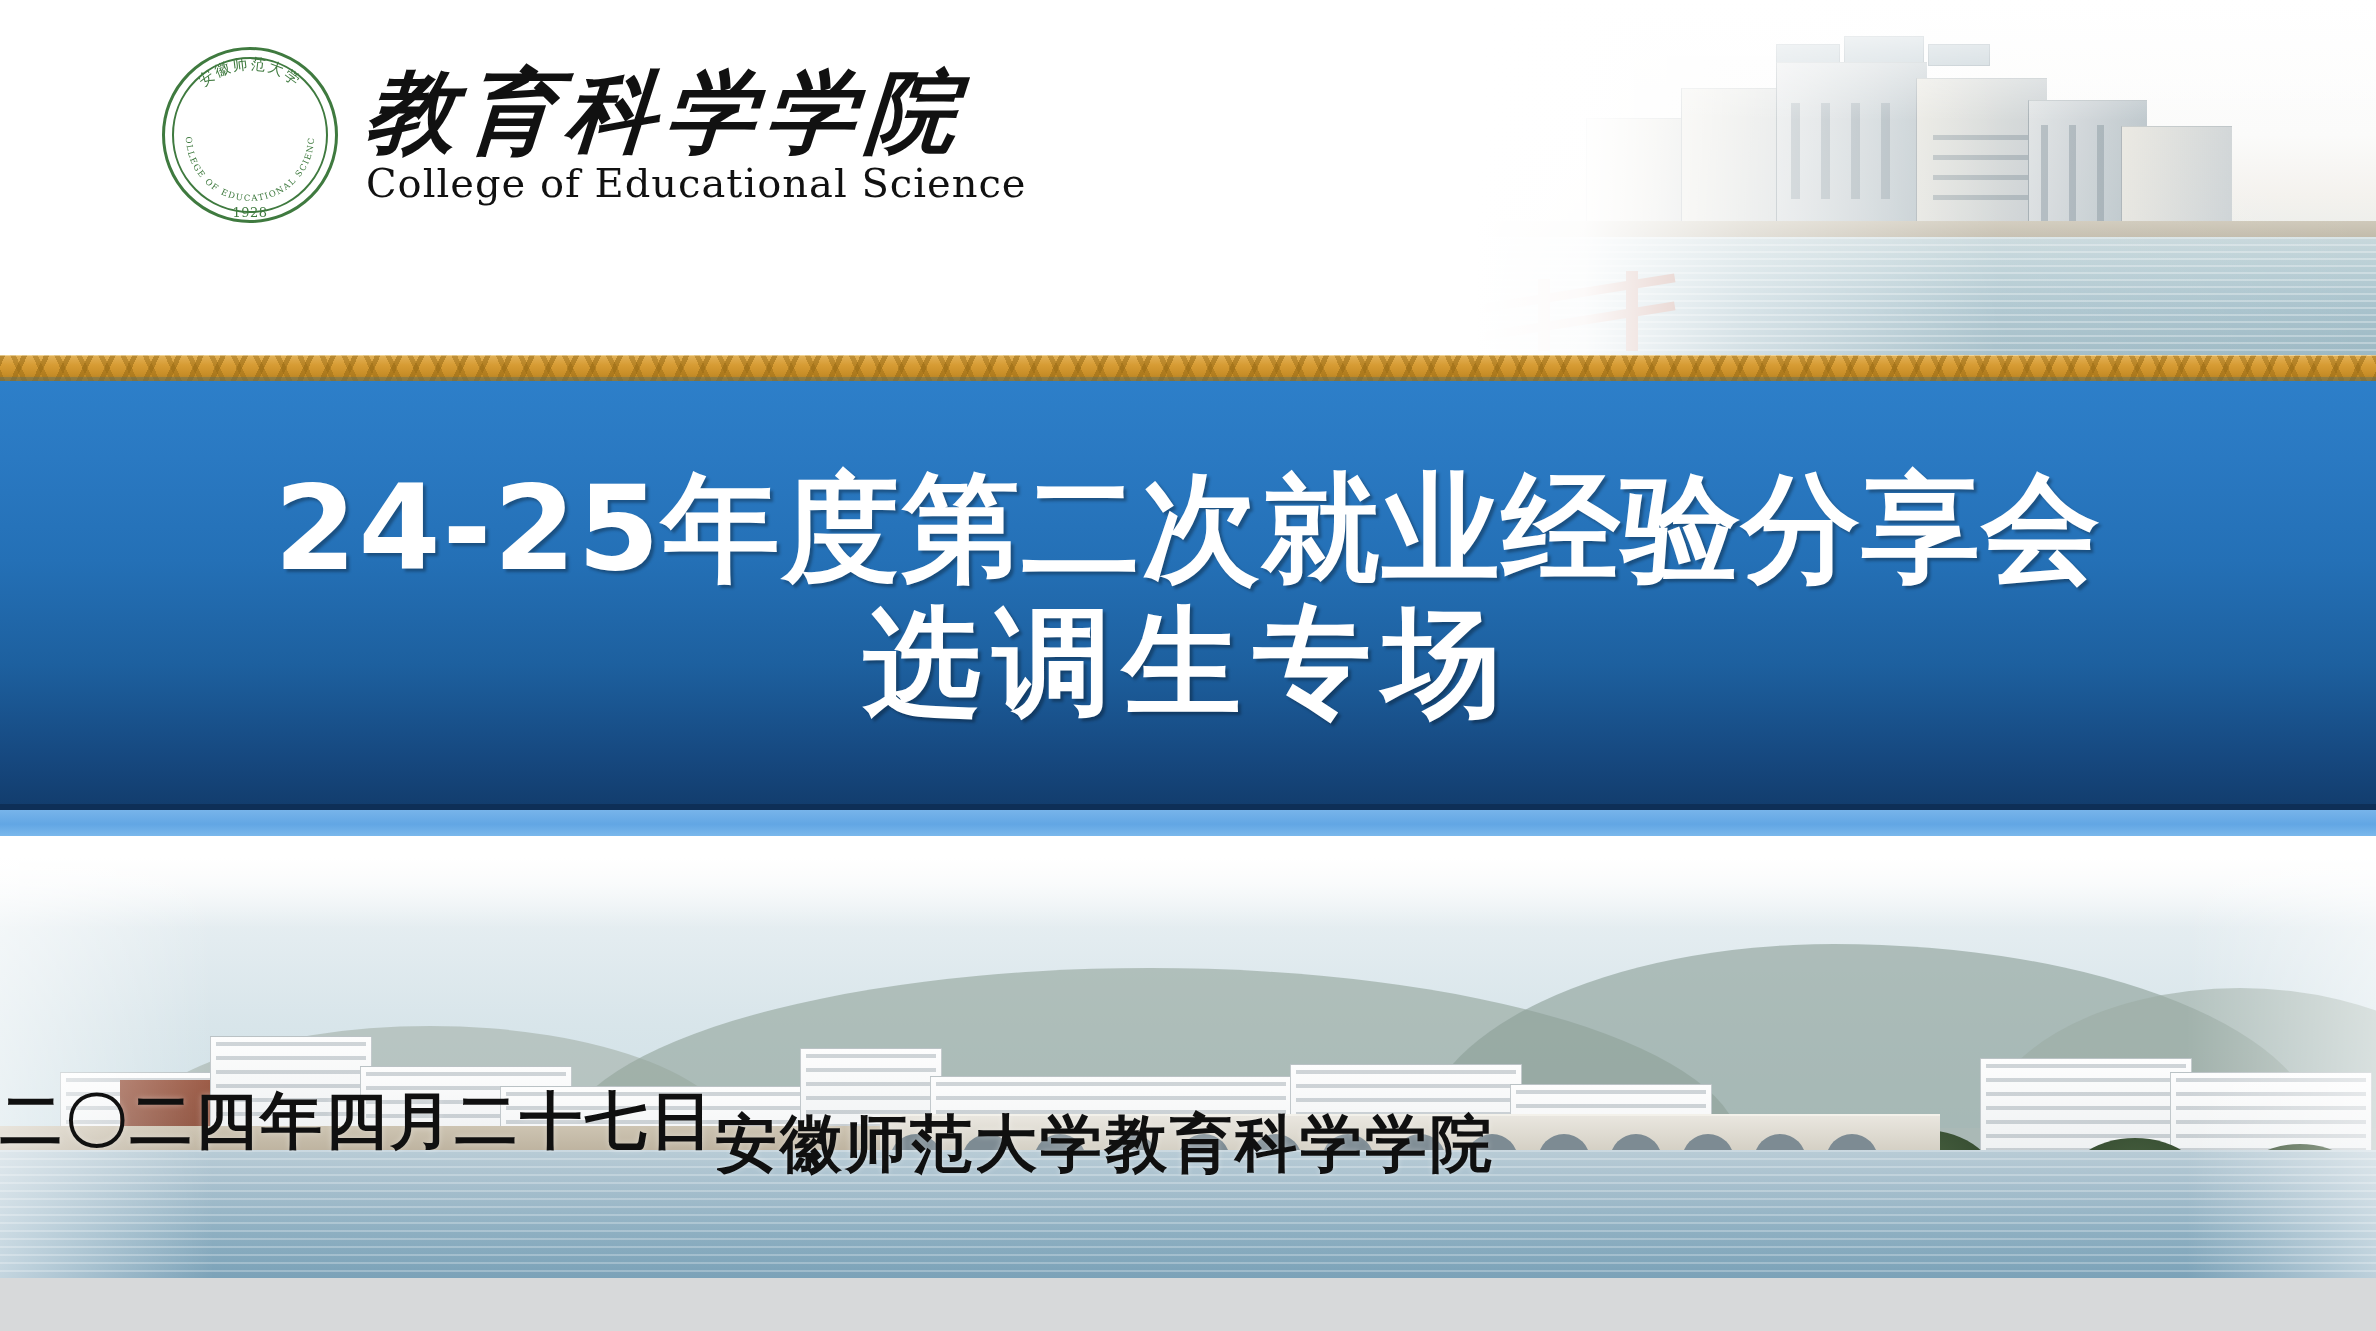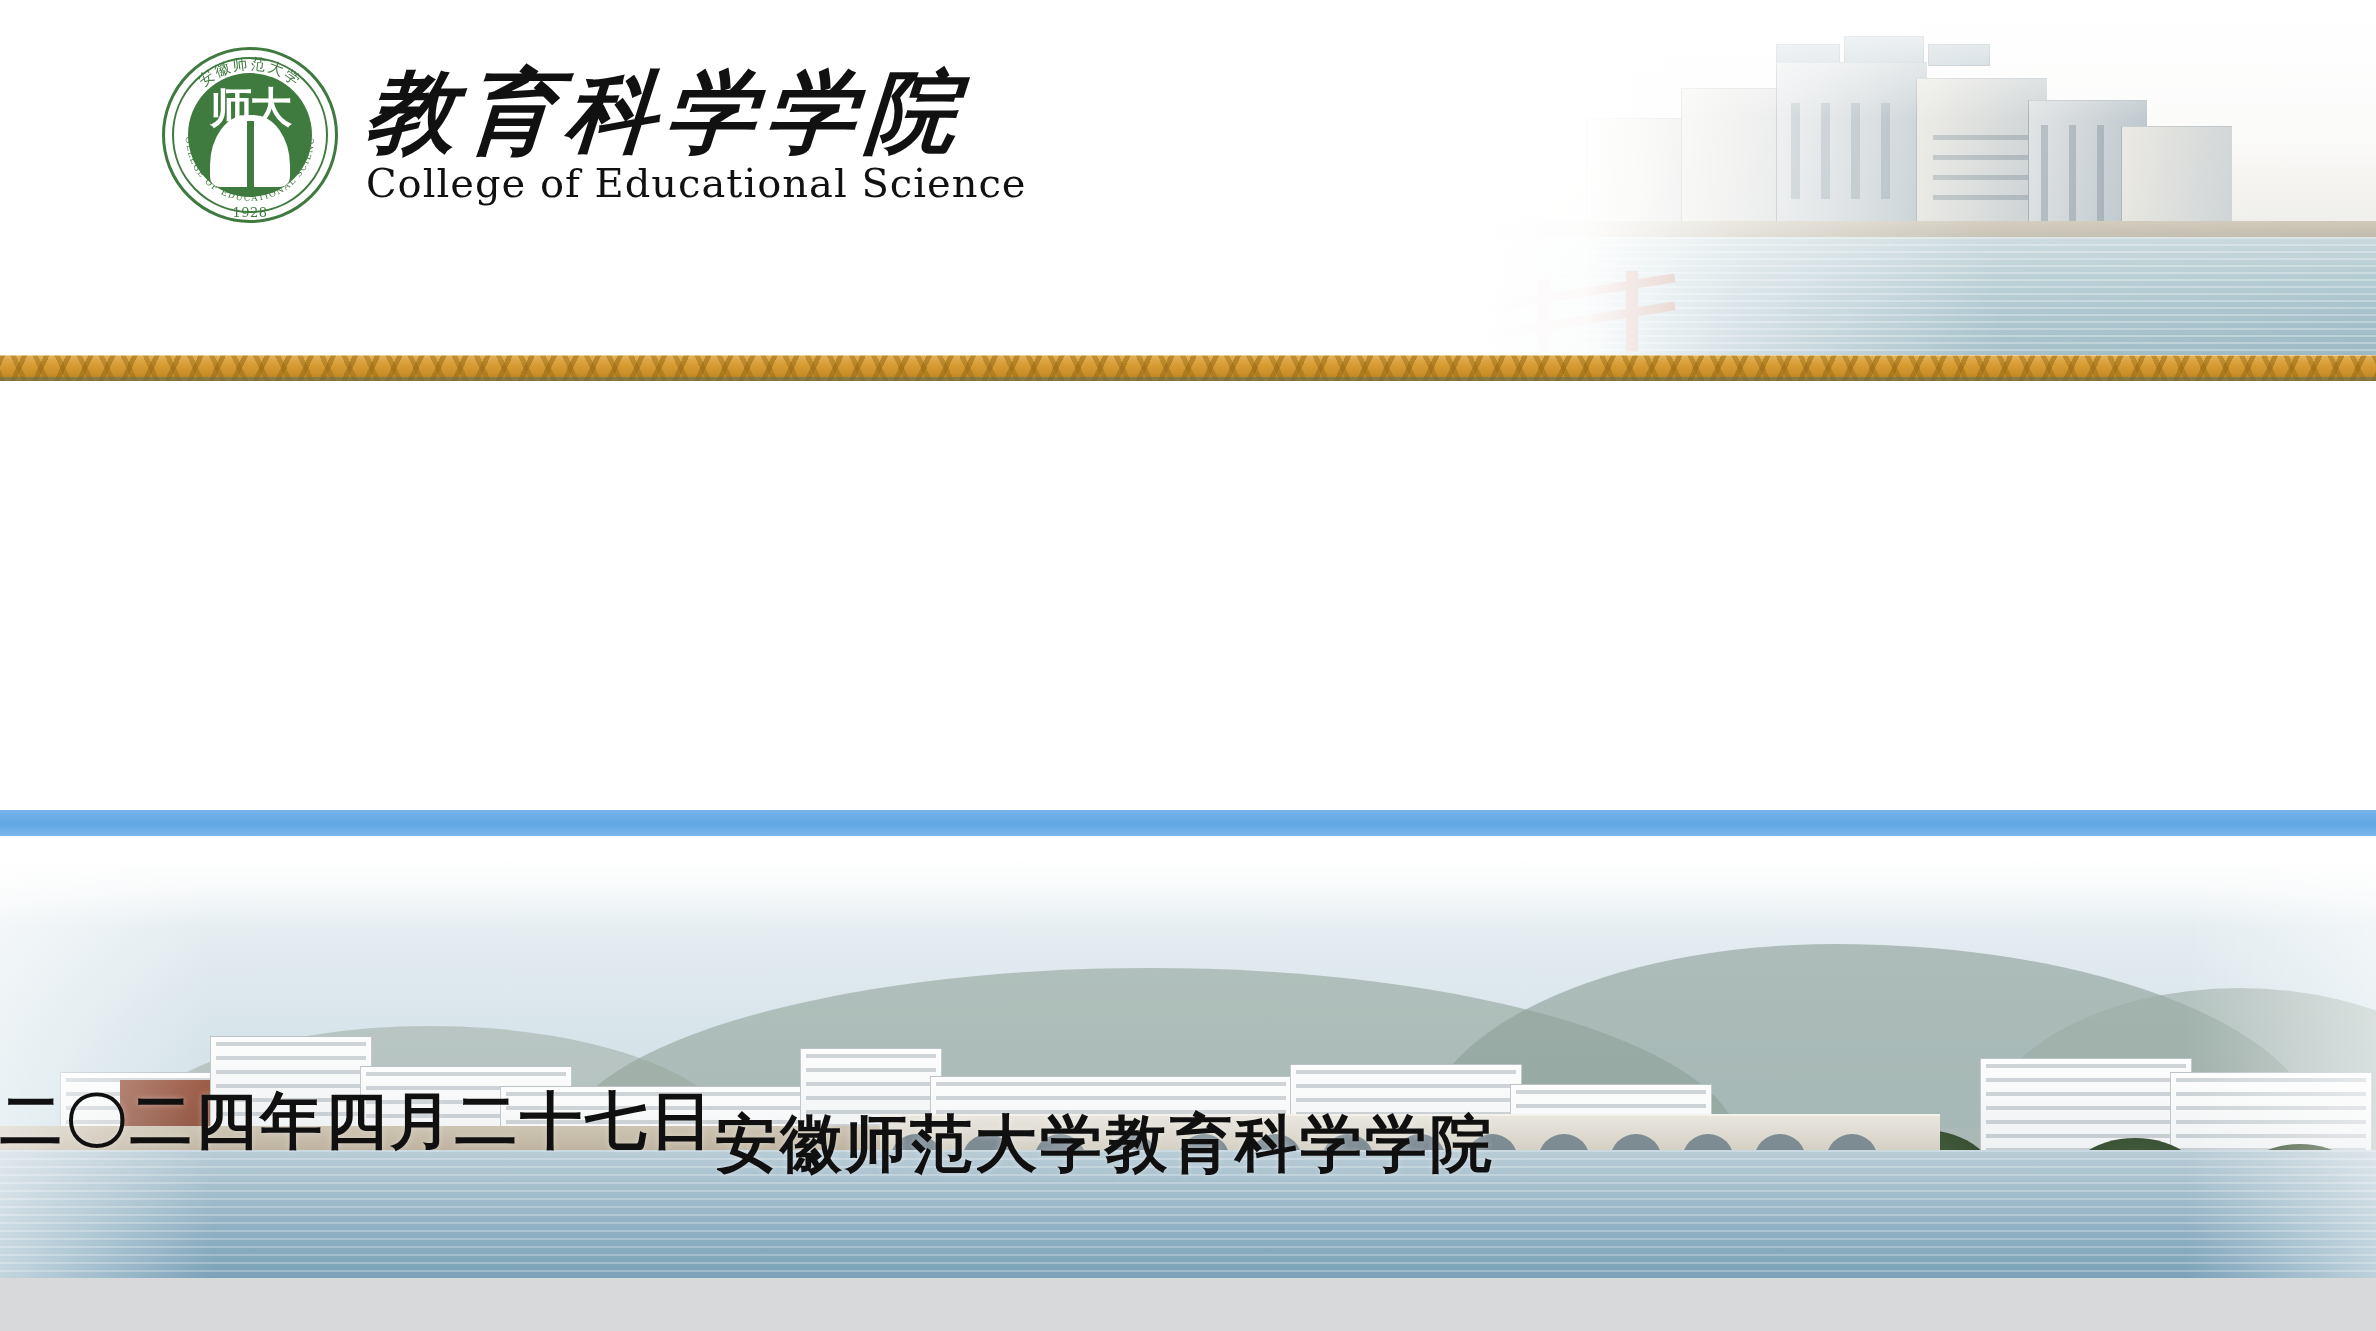--- a/index.html
+++ b/index.html
@@ -433,36 +433,36 @@
             <path id="arcTopP" d="M 22,92 A 68,68 0 0 1 158,92"></path>
             <path id="arcBotP" d="M 26,92 A 64,64 0 0 0 154,92"></path>
           </defs>
           <text font-size="15" letter-spacing="2">
             <textPath href="#arcTopP" startOffset="50%" text-anchor="middle">安徽师范大学</textPath>
           </text>
           <text font-size="8.5" letter-spacing="1.4">
             <textPath href="#arcBotP" startOffset="50%" text-anchor="middle">COLLEGE OF EDUCATIONAL SCIENCE</textPath>
           </text>
         </svg>
-        <div class="disc">
-          <div class="glyph">师大</div>
-          <div class="hands"></div>
-        </div>
         <div class="year">1928</div>
       </div>
 
       <div class="logo-text">
         <div class="logo-cn">教育科学学院</div>
         <div class="logo-en">College of Educational Science</div>
       </div>
     </div>
   </div>
 
   <div class="gold-bar"></div>
 
+  <div class="blue-banner">
+    <div class="title-line title-1">24-25年度第二次就业经验分享会</div>
+    <div class="title-line title-2">选调生专场</div>
+  </div>
   <div class="blue-underline"></div>
   <div class="bottom-gap"></div>
 
   <div class="bottom-photo">
     <div class="bp-sky"></div>
 
     <div class="bp-hill h4"></div>
     <div class="bp-hill h1"></div>
     <div class="bp-hill h2"></div>
     <div class="bp-hill h3"></div>

